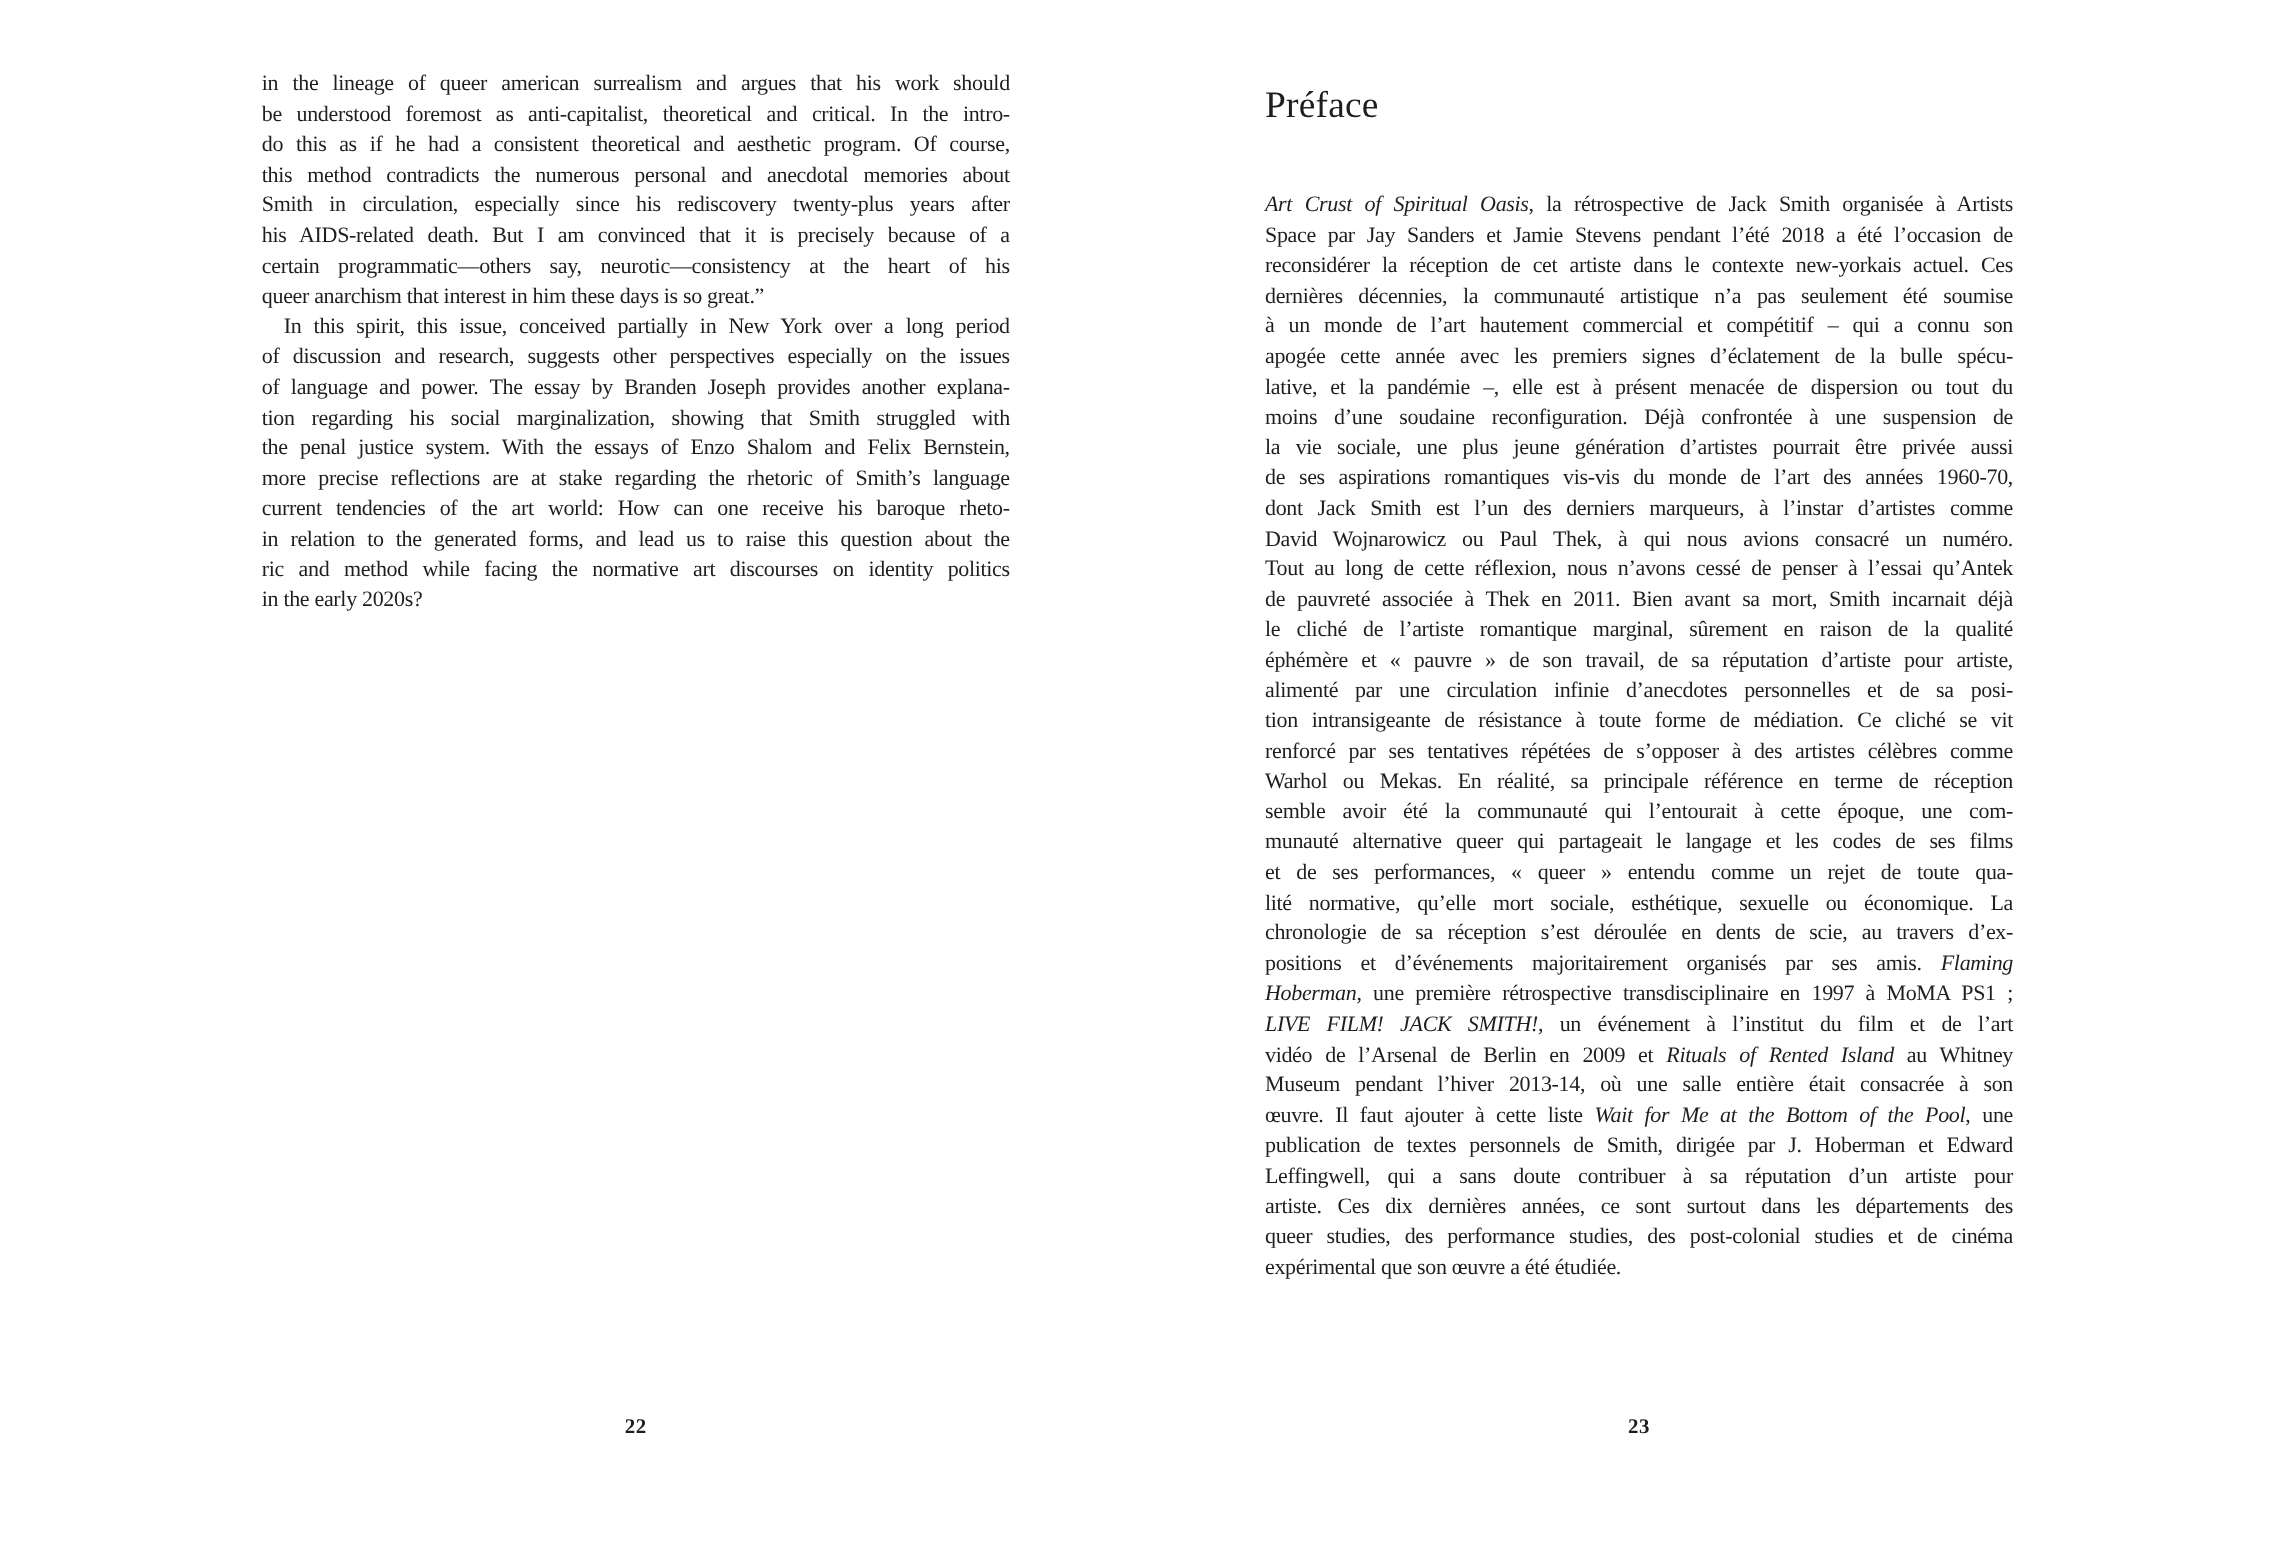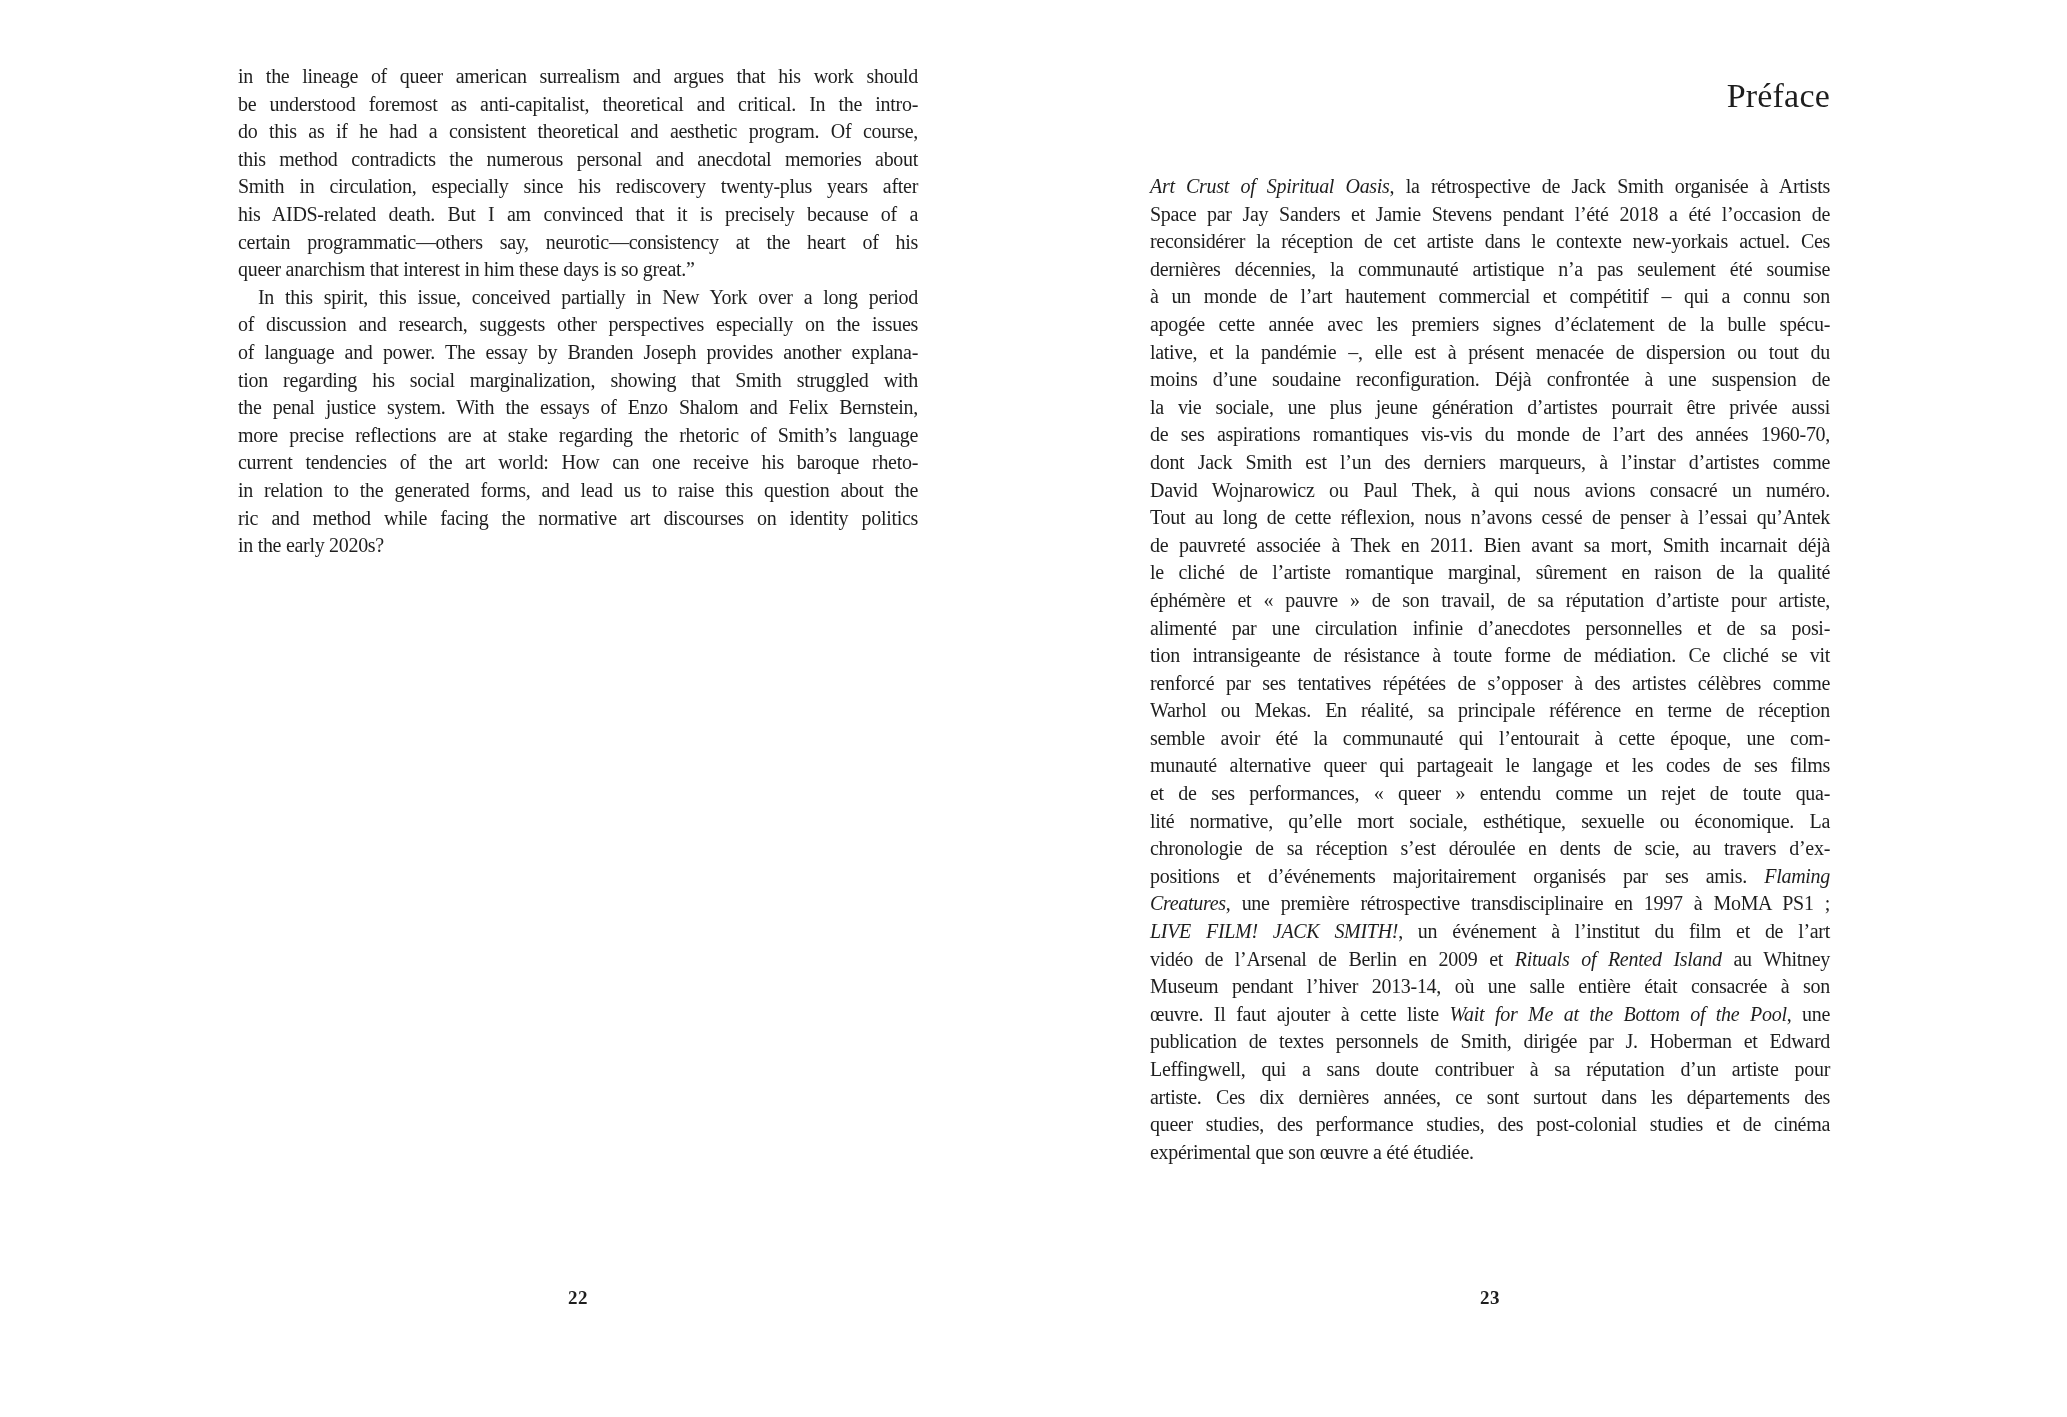--- a/index.html
+++ b/index.html
@@ -48,21 +48,21 @@
   .line.indent {
     text-indent: 20px;
   }
   .it { font-style: italic; }
 
   .preface-title {
     position: absolute;
     left: 1150px;
     top: 76px;
     width: 680px;
-    text-align: right;
+    text-align: left;
     font-size: 34px;
     line-height: 40px;
     letter-spacing: 0.2px;
   }
 
   .pagenum {
     position: absolute;
     top: 1287px;
     width: 680px;
     text-align: center;
@@ -122,21 +122,21 @@
     <div class="line"><span>alimenté par une circulation infinie d’anecdotes personnelles et de sa posi-</span></div>
     <div class="line"><span>tion intransigeante de résistance à toute forme de médiation. Ce cliché se vit</span></div>
     <div class="line"><span>renforcé par ses tentatives répétées de s’opposer à des artistes célèbres comme</span></div>
     <div class="line"><span>Warhol ou Mekas. En réalité, sa principale référence en terme de réception</span></div>
     <div class="line"><span>semble avoir été la communauté qui l’entourait à cette époque, une com-</span></div>
     <div class="line"><span>munauté alternative queer qui partageait le langage et les codes de ses films</span></div>
     <div class="line"><span>et de ses performances, « queer » entendu comme un rejet de toute qua-</span></div>
     <div class="line"><span>lité normative, qu’elle mort sociale, esthétique, sexuelle ou économique. La</span></div>
     <div class="line"><span>chronologie de sa réception s’est déroulée en dents de scie, au travers d’ex-</span></div>
     <div class="line"><span>positions et d’événements majoritairement organisés par ses amis. </span><span class="it">Flaming</span></div>
-    <div class="line"><span class="it">Creatures</span><span>, une première rétrospective transdisciplinaire en 1997 à MoMA PS1 ;</span></div>
+    <div class="line"><span class="it">Hoberman</span><span>, une première rétrospective transdisciplinaire en 1997 à MoMA PS1 ;</span></div>
     <div class="line"><span class="it">LIVE FILM! JACK SMITH!</span><span>, un événement à l’institut du film et de l’art</span></div>
     <div class="line"><span>vidéo de l’Arsenal de Berlin en 2009 et </span><span class="it">Rituals of Rented Island</span><span> au Whitney</span></div>
     <div class="line"><span>Museum pendant l’hiver 2013-14, où une salle entière était consacrée à son</span></div>
     <div class="line"><span>œuvre. Il faut ajouter à cette liste </span><span class="it">Wait for Me at the Bottom of the Pool</span><span>, une</span></div>
     <div class="line"><span>publication de textes personnels de Smith, dirigée par J. Hoberman et Edward</span></div>
     <div class="line"><span>Leffingwell, qui a sans doute contribuer à sa réputation d’un artiste pour</span></div>
     <div class="line"><span>artiste. Ces dix dernières années, ce sont surtout dans les départements des</span></div>
     <div class="line"><span>queer studies, des performance studies, des post-colonial studies et de cinéma</span></div>
     <div class="line last"><span>expérimental que son œuvre a été étudiée.</span></div>
   </div>

